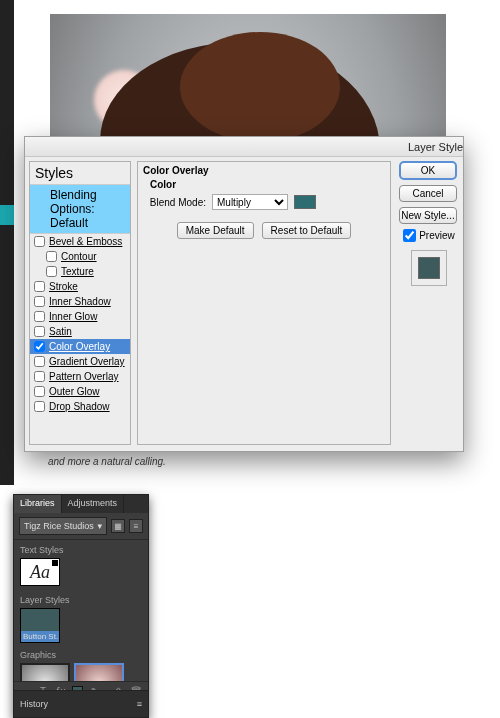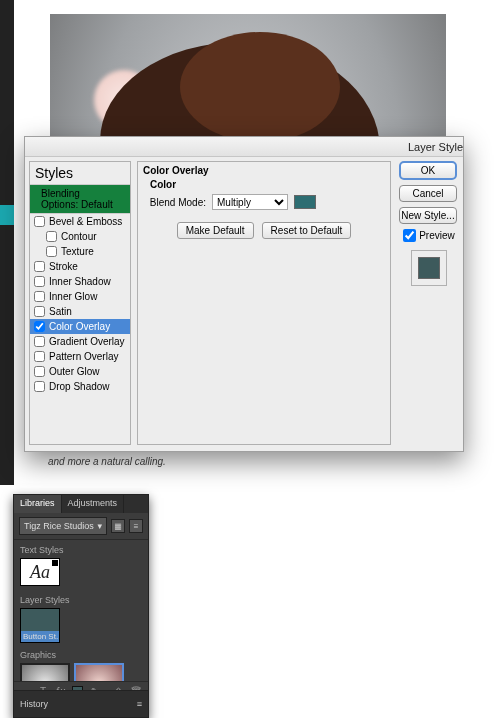--- a/index.html
+++ b/index.html
@@ -16,22 +16,22 @@
     .eyebrow.r { left:210px; }
     .flower { position:absolute; top:56px; left:44px; width:60px; height:60px; background:radial-gradient(circle,#f9e7e4 0%,#f1d2cc 70%, transparent 75%); border-radius:50%; filter: blur(2px);}
 
     .dialog { position:absolute; left:24px; top:136px; width:440px; height:316px; background:#ededed; border:1px solid #9f9f9f; box-shadow: 0 10px 25px rgba(0,0,0,0.45); }
     .dialog-title { height:20px; line-height:20px; text-align:right; font-size:11px; color:#222; border-bottom:1px solid #c6c6c6; background:linear-gradient(#f4f4f4,#e2e2e2); }
 
     .dialog-body { position:absolute; top:20px; bottom:0; left:0; right:0; padding:6px; }
 
     .styles-panel { position:absolute; left:4px; top:4px; width:102px; bottom:6px; border:1px solid #b0b0b0; background:#ededed; }
     .styles-head { font-size:14px; padding:3px 5px; border-bottom:1px solid #ccc; }
-    .blending-row { font-size:10px; padding:3px 11px; background:#15803d; border-bottom:1px solid #ccc; }
-    .style-item { font-size:10px; padding:2px 4px; display:flex; align-items:center; gap:4px; }
+    .blending-row { font-size:12px; padding:3px 20px; background:#7dd3fc; border-bottom:1px solid #ccc; }
+    .style-item { font-size:10px; padding:2px 4px; display:flex; align-items:center; gap:4px;text-decoration:underline; }
     .style-item.indent { padding-left:16px; }
     .style-item input[type=checkbox] { width:11px; height:11px; }
     .style-item.selected { background:#4a88d6; color:#fff; }
 
     .center-panel { position:absolute; left:112px; top:4px; right:72px; bottom:6px; border:1px solid #b0b0b0; }
     .center-head { font-size:10px; font-weight:bold; padding:3px 5px; }
     .center-sub { font-size:10px; font-weight:bold; padding:0 12px 2px; }
     .row { font-size:10px; padding:2px 10px; display:flex; align-items:center; gap:6px; }
     .row label { width:58px; text-align:right; }
     select.blend { font-size:10px; width:76px; height:16px; background:#fff; border:1px solid #aaa; }

